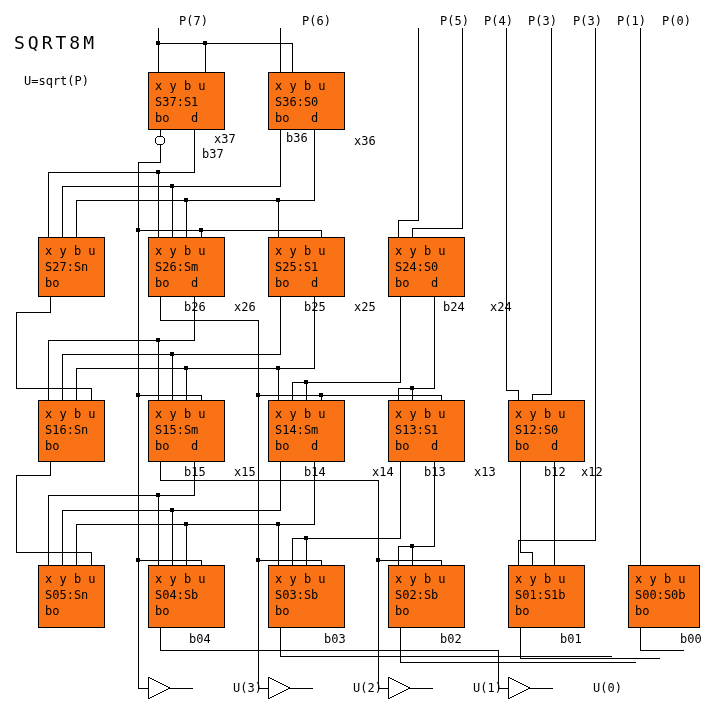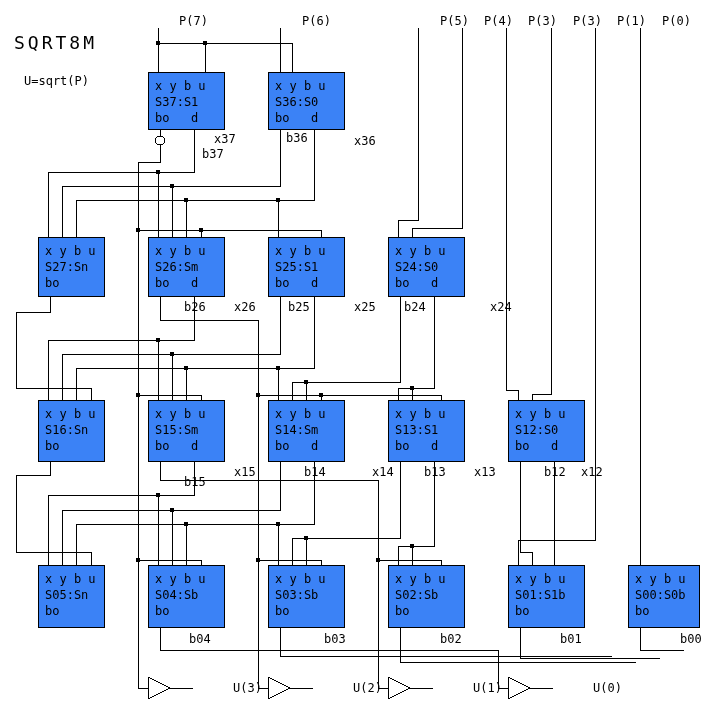--- a/index.html
+++ b/index.html
@@ -1,19 +1,19 @@
 <!DOCTYPE html>
 <html><head>
 <meta charset="utf-8">
 <style>
   html,body{margin:0;padding:0;background:#fff;}
   #canvas{position:relative;width:719px;height:719px;background:#fff;overflow:hidden;
           font-family:"DejaVu Sans Mono",monospace;color:#000;}
   #wires{position:absolute;left:0;top:0;}
-  .cell{position:absolute;border:1px solid #000;background:#3b82f6;box-sizing:border-box;
+  .cell{position:absolute;border:1px solid #000;background:#f97316;box-sizing:border-box;
         font:12px "DejaVu Sans Mono",monospace;line-height:16px;padding:5px 0 0 6px;}
   .cell div{white-space:pre;height:16px;}
   .lbl{position:absolute;font:12px "DejaVu Sans Mono",monospace;white-space:pre;line-height:14px;margin-left:36px;}
   .title{position:absolute;left:14px;top:32px;font:18px "DejaVu Sans Mono",monospace;letter-spacing:3px;}
   .subtitle{position:absolute;left:12px;top:74px;font:12px "DejaVu Sans Mono",monospace;margin-left:12px;}
 </style>
 </head>
 <body>
 
 <div id="canvas">
@@ -200,26 +200,26 @@
     <div>bo</div>
   </div>
 
   <span class="lbl" style="left:178px;top:132px">x37</span>
   <span class="lbl" style="left:166px;top:147px">b37</span>
   <span class="lbl" style="left:250px;top:131px">b36</span>
   <span class="lbl" style="left:318px;top:134px">x36</span>
 
   <span class="lbl" style="left:148px;top:300px">b26</span>
   <span class="lbl" style="left:198px;top:300px">x26</span>
-  <span class="lbl" style="left:252px;top:300px">b25</span>
+  <span class="lbl" style="left:268px;top:300px">b25</span>
   <span class="lbl" style="left:318px;top:300px">x25</span>
-  <span class="lbl" style="left:368px;top:300px">b24</span>
+  <span class="lbl" style="left:407px;top:300px">b24</span>
   <span class="lbl" style="left:454px;top:300px">x24</span>
 
-  <span class="lbl" style="left:148px;top:475px">b15</span>
+  <span class="lbl" style="left:148px;top:465px">b15</span>
   <span class="lbl" style="left:198px;top:465px">x15</span>
   <span class="lbl" style="left:268px;top:465px">b14</span>
   <span class="lbl" style="left:336px;top:465px">x14</span>
   <span class="lbl" style="left:388px;top:465px">b13</span>
   <span class="lbl" style="left:438px;top:465px">x13</span>
   <span class="lbl" style="left:508px;top:465px">b12</span>
   <span class="lbl" style="left:545px;top:465px">x12</span>
 
   <span class="lbl" style="left:153px;top:632px">b04</span>
   <span class="lbl" style="left:288px;top:632px">b03</span>

